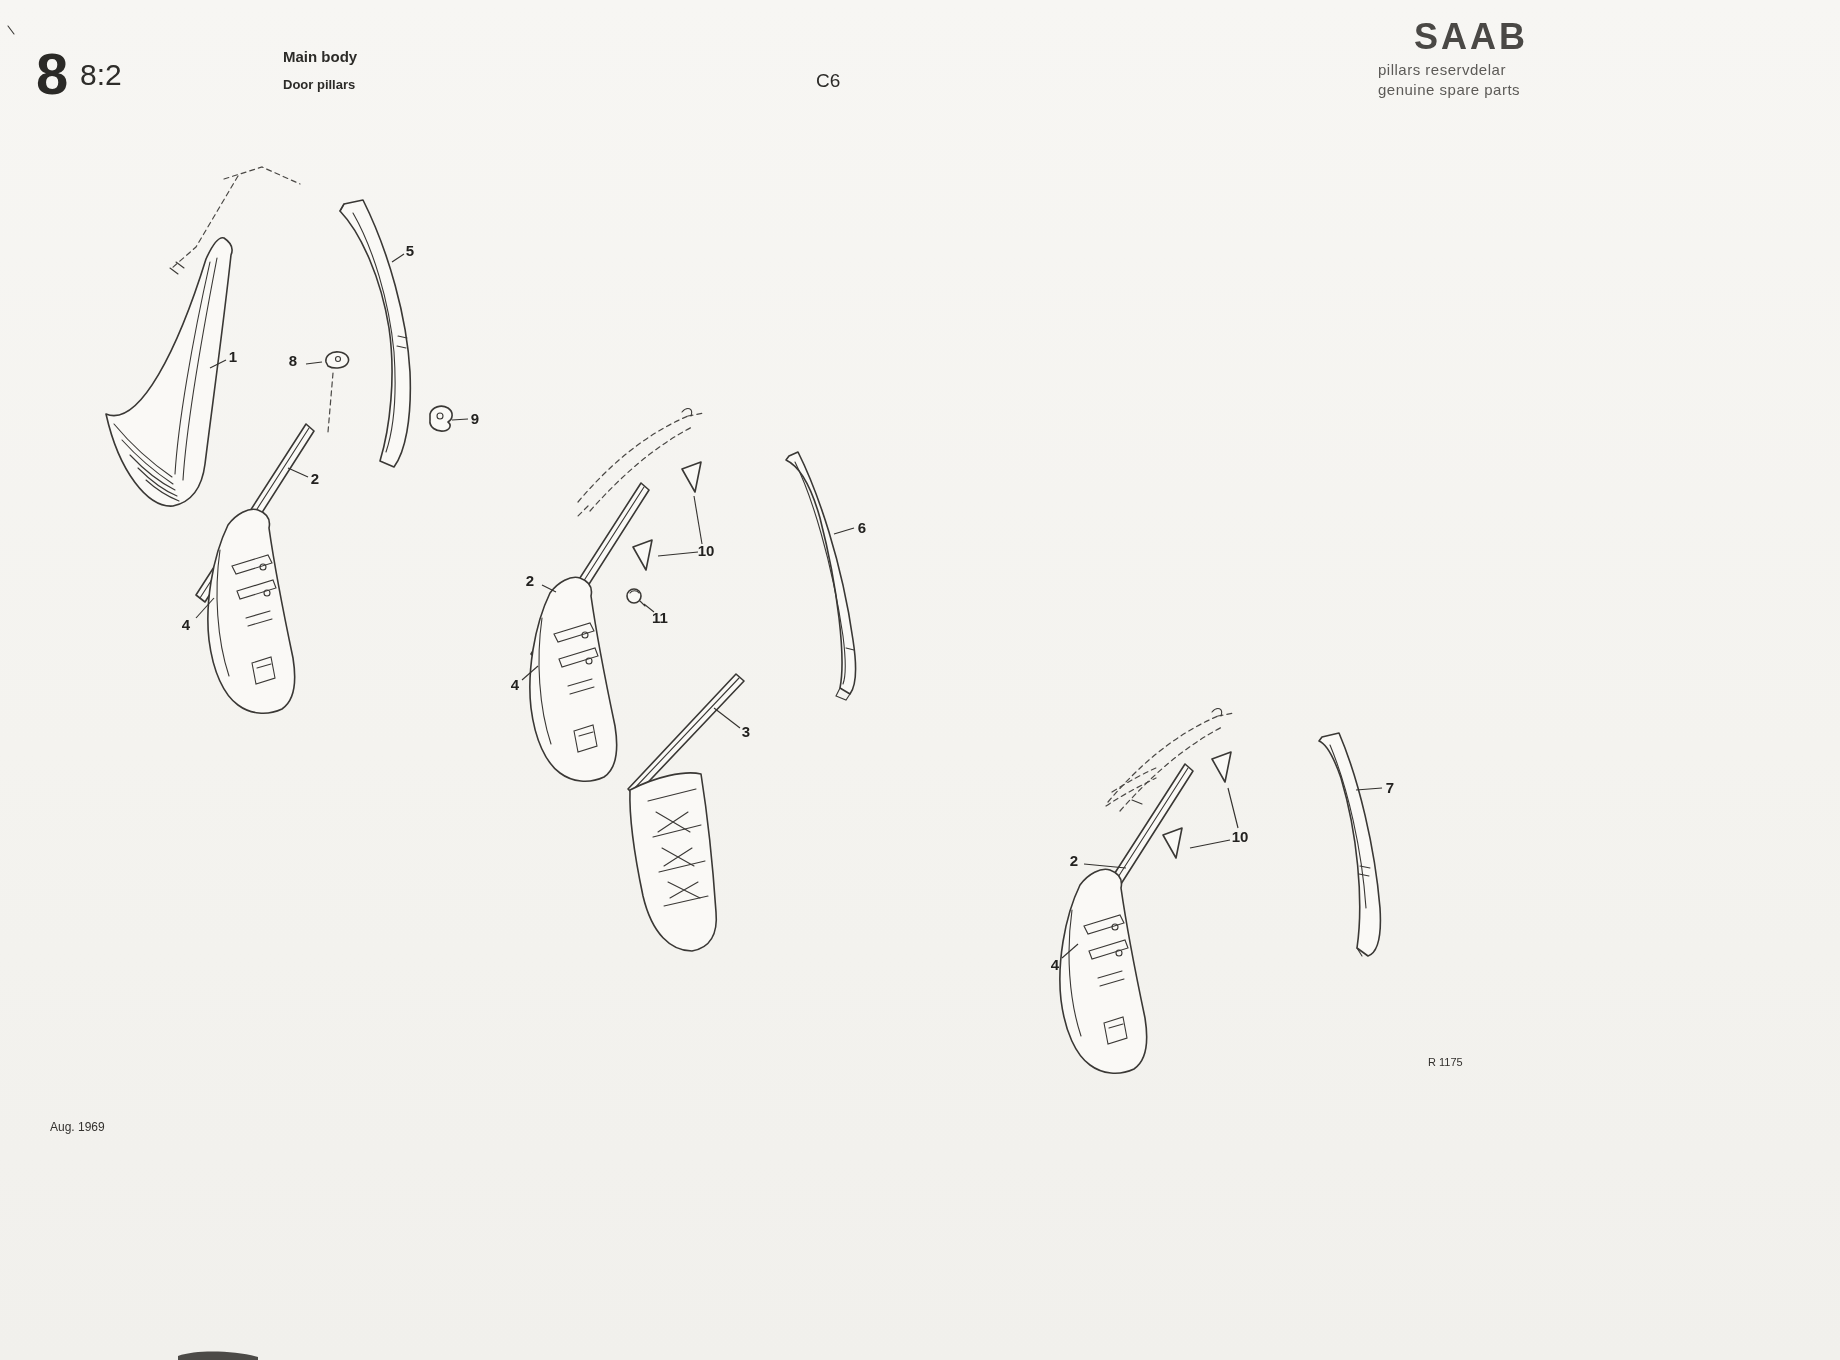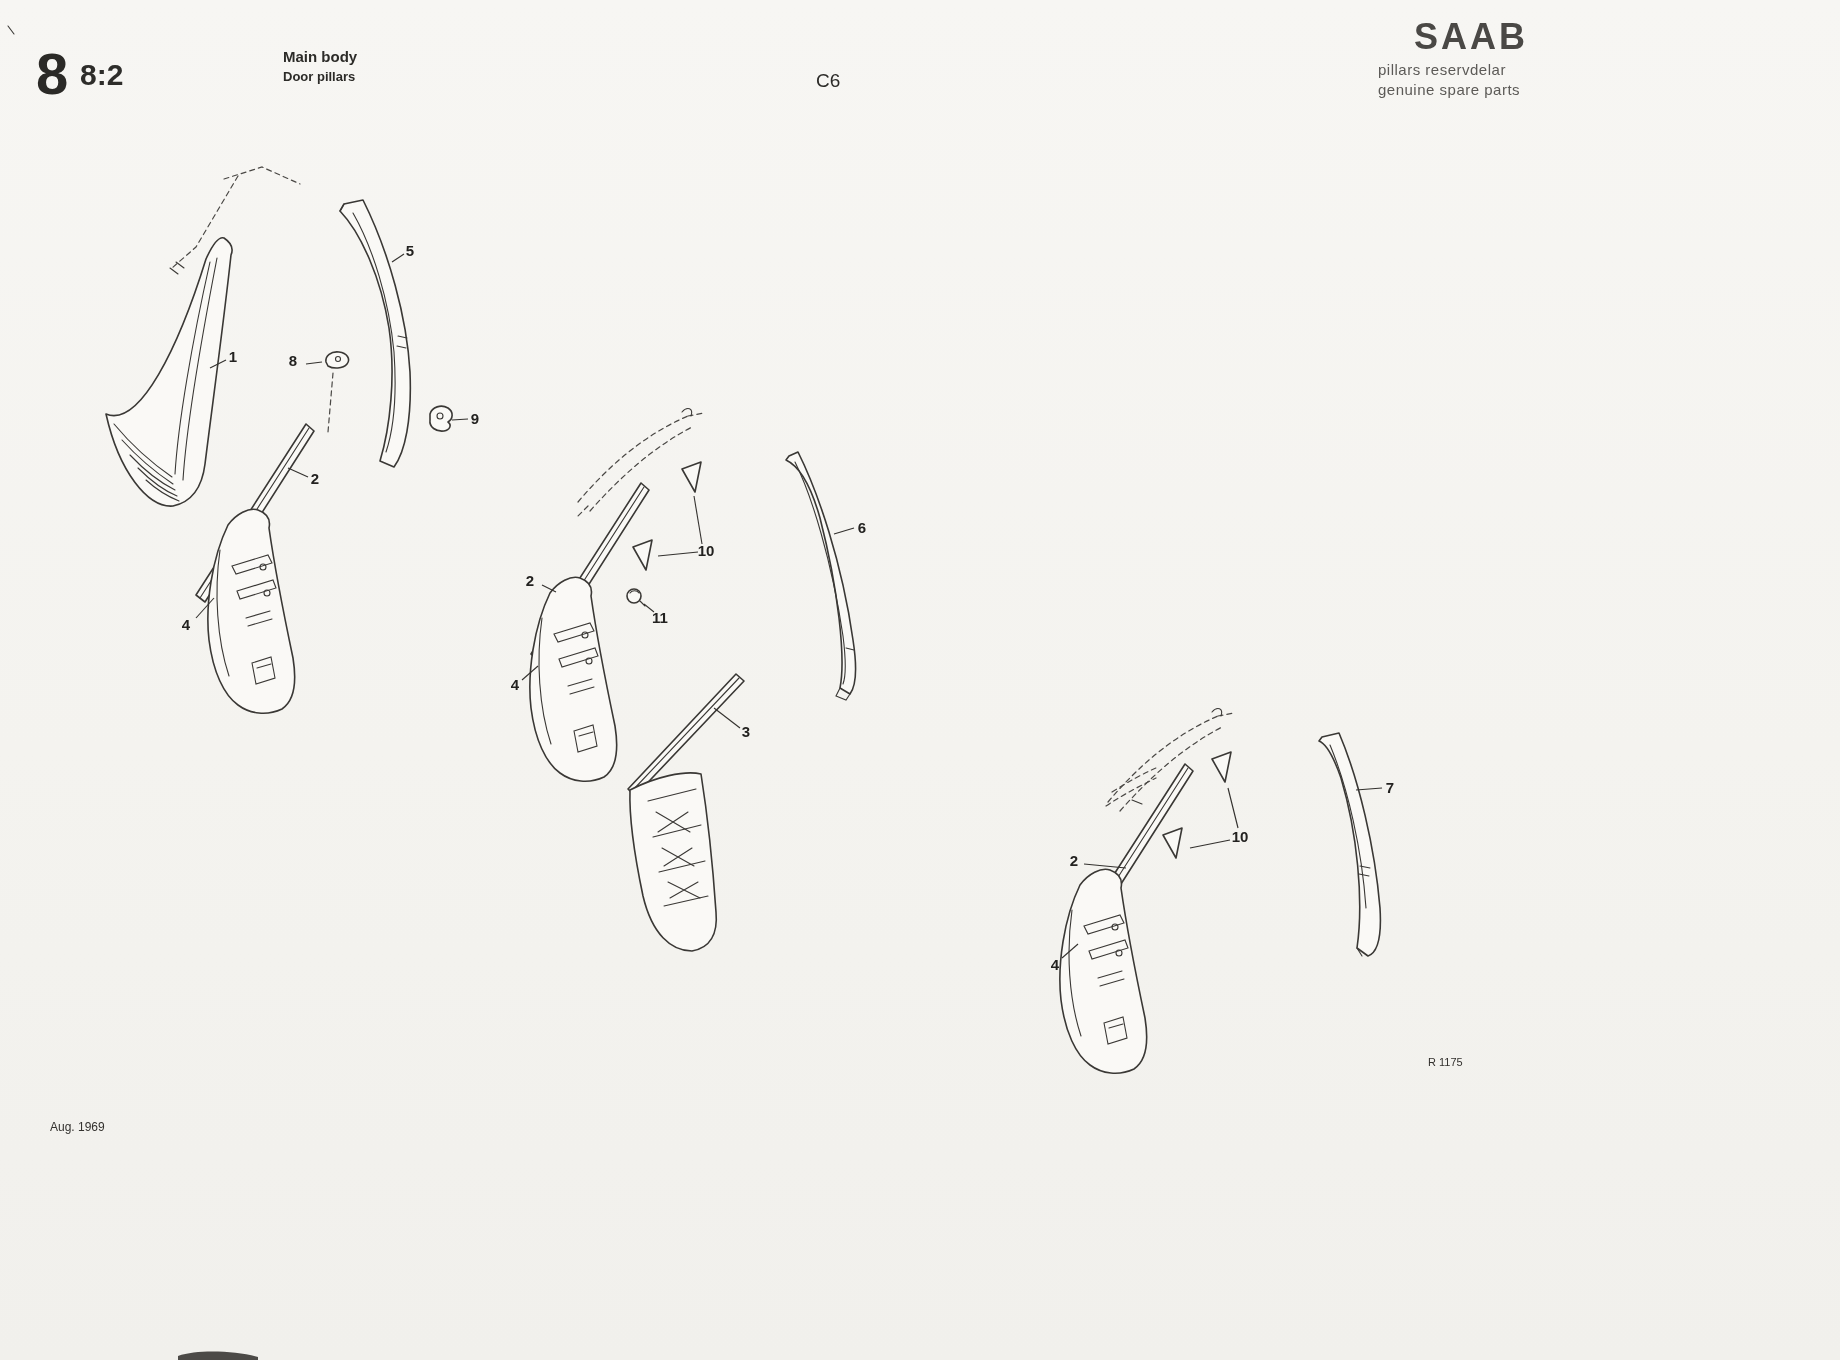--- a/index.html
+++ b/index.html
@@ -8,24 +8,24 @@
     position:relative;
     width:1840px; height:1360px;
     background:linear-gradient(180deg,#f7f6f3 0%, #f4f3ef 55%, #f1f0ec 100%);
     font-family:"Liberation Sans", sans-serif;
     color:#33312e;
     overflow:hidden;
   }
   .abs { position:absolute; }
   
   .pageno { left:36px; top:40px; font-size:58px; font-weight:bold; letter-spacing:-2px; color:#2b2a27; }
-  .secref { left:80px; top:58px; font-size:30px; font-weight:700; color:#2e2d2a; }
+  .secref { left:80px; top:58px; font-size:30px; font-weight:400; color:#2e2d2a; }
   .titleblock { left:283px; top:48px; }
   .title { font-size:15px; font-weight:bold; color:#2c2b28; }
-  .subtitle { font-size:13px; font-weight:bold; margin-top:4px; color:#2c2b28; }
+  .subtitle { font-size:13px; font-weight:bold; margin-top:12px; color:#2c2b28; }
   .gridref { left:816px; top:70px; font-size:19px; font-weight:normal; color:#2c2b28; }
   .brand { left:1376px; top:16px; width:200px; text-align:left; }
   .logo { font-size:36px; font-weight:900; letter-spacing:3px; color:#4a4845; margin-left:38px; }
   .brandline { font-size:15px; color:#5c5a57; letter-spacing:0.5px; margin-top:3px; margin-left:2px; }
   .footer-date { left:50px; top:1120px; font-size:12px; color:#33312e; }
   .footer-ref { left:1428px; top:1056px; font-size:11px; color:#33312e; }
   
   .callout {
     position:absolute;
     transform:translate(-50%,-50%);

